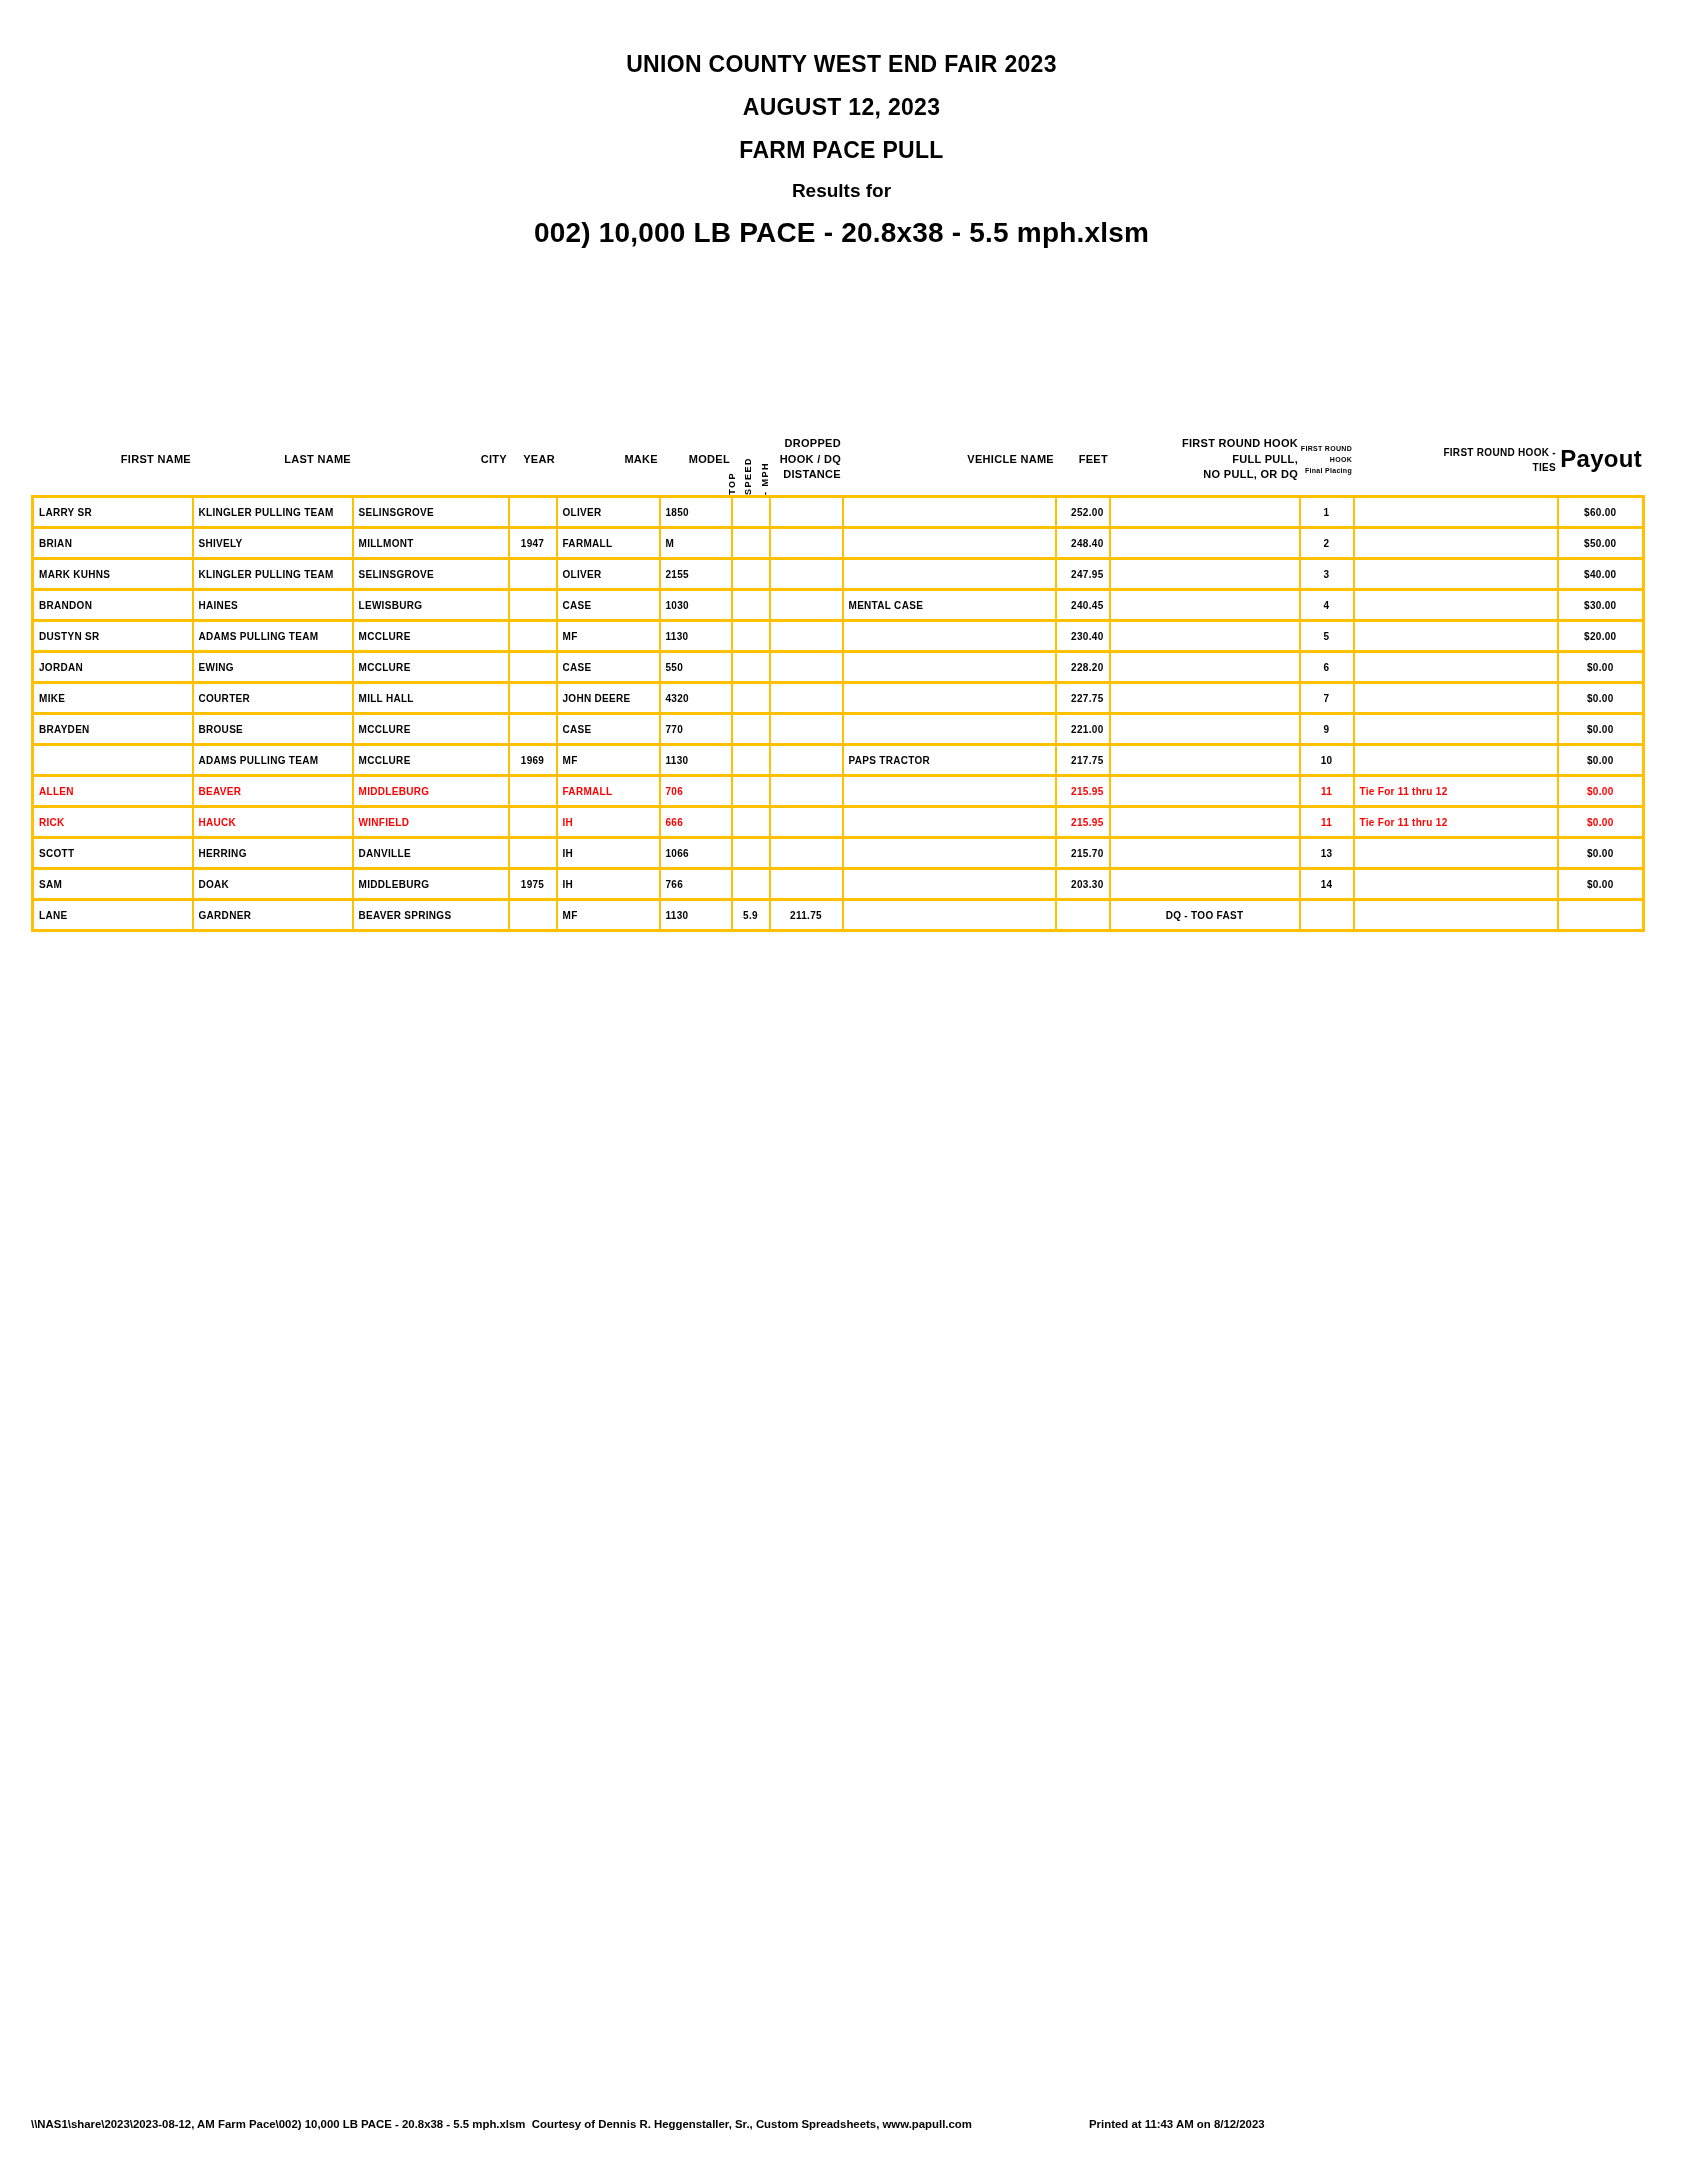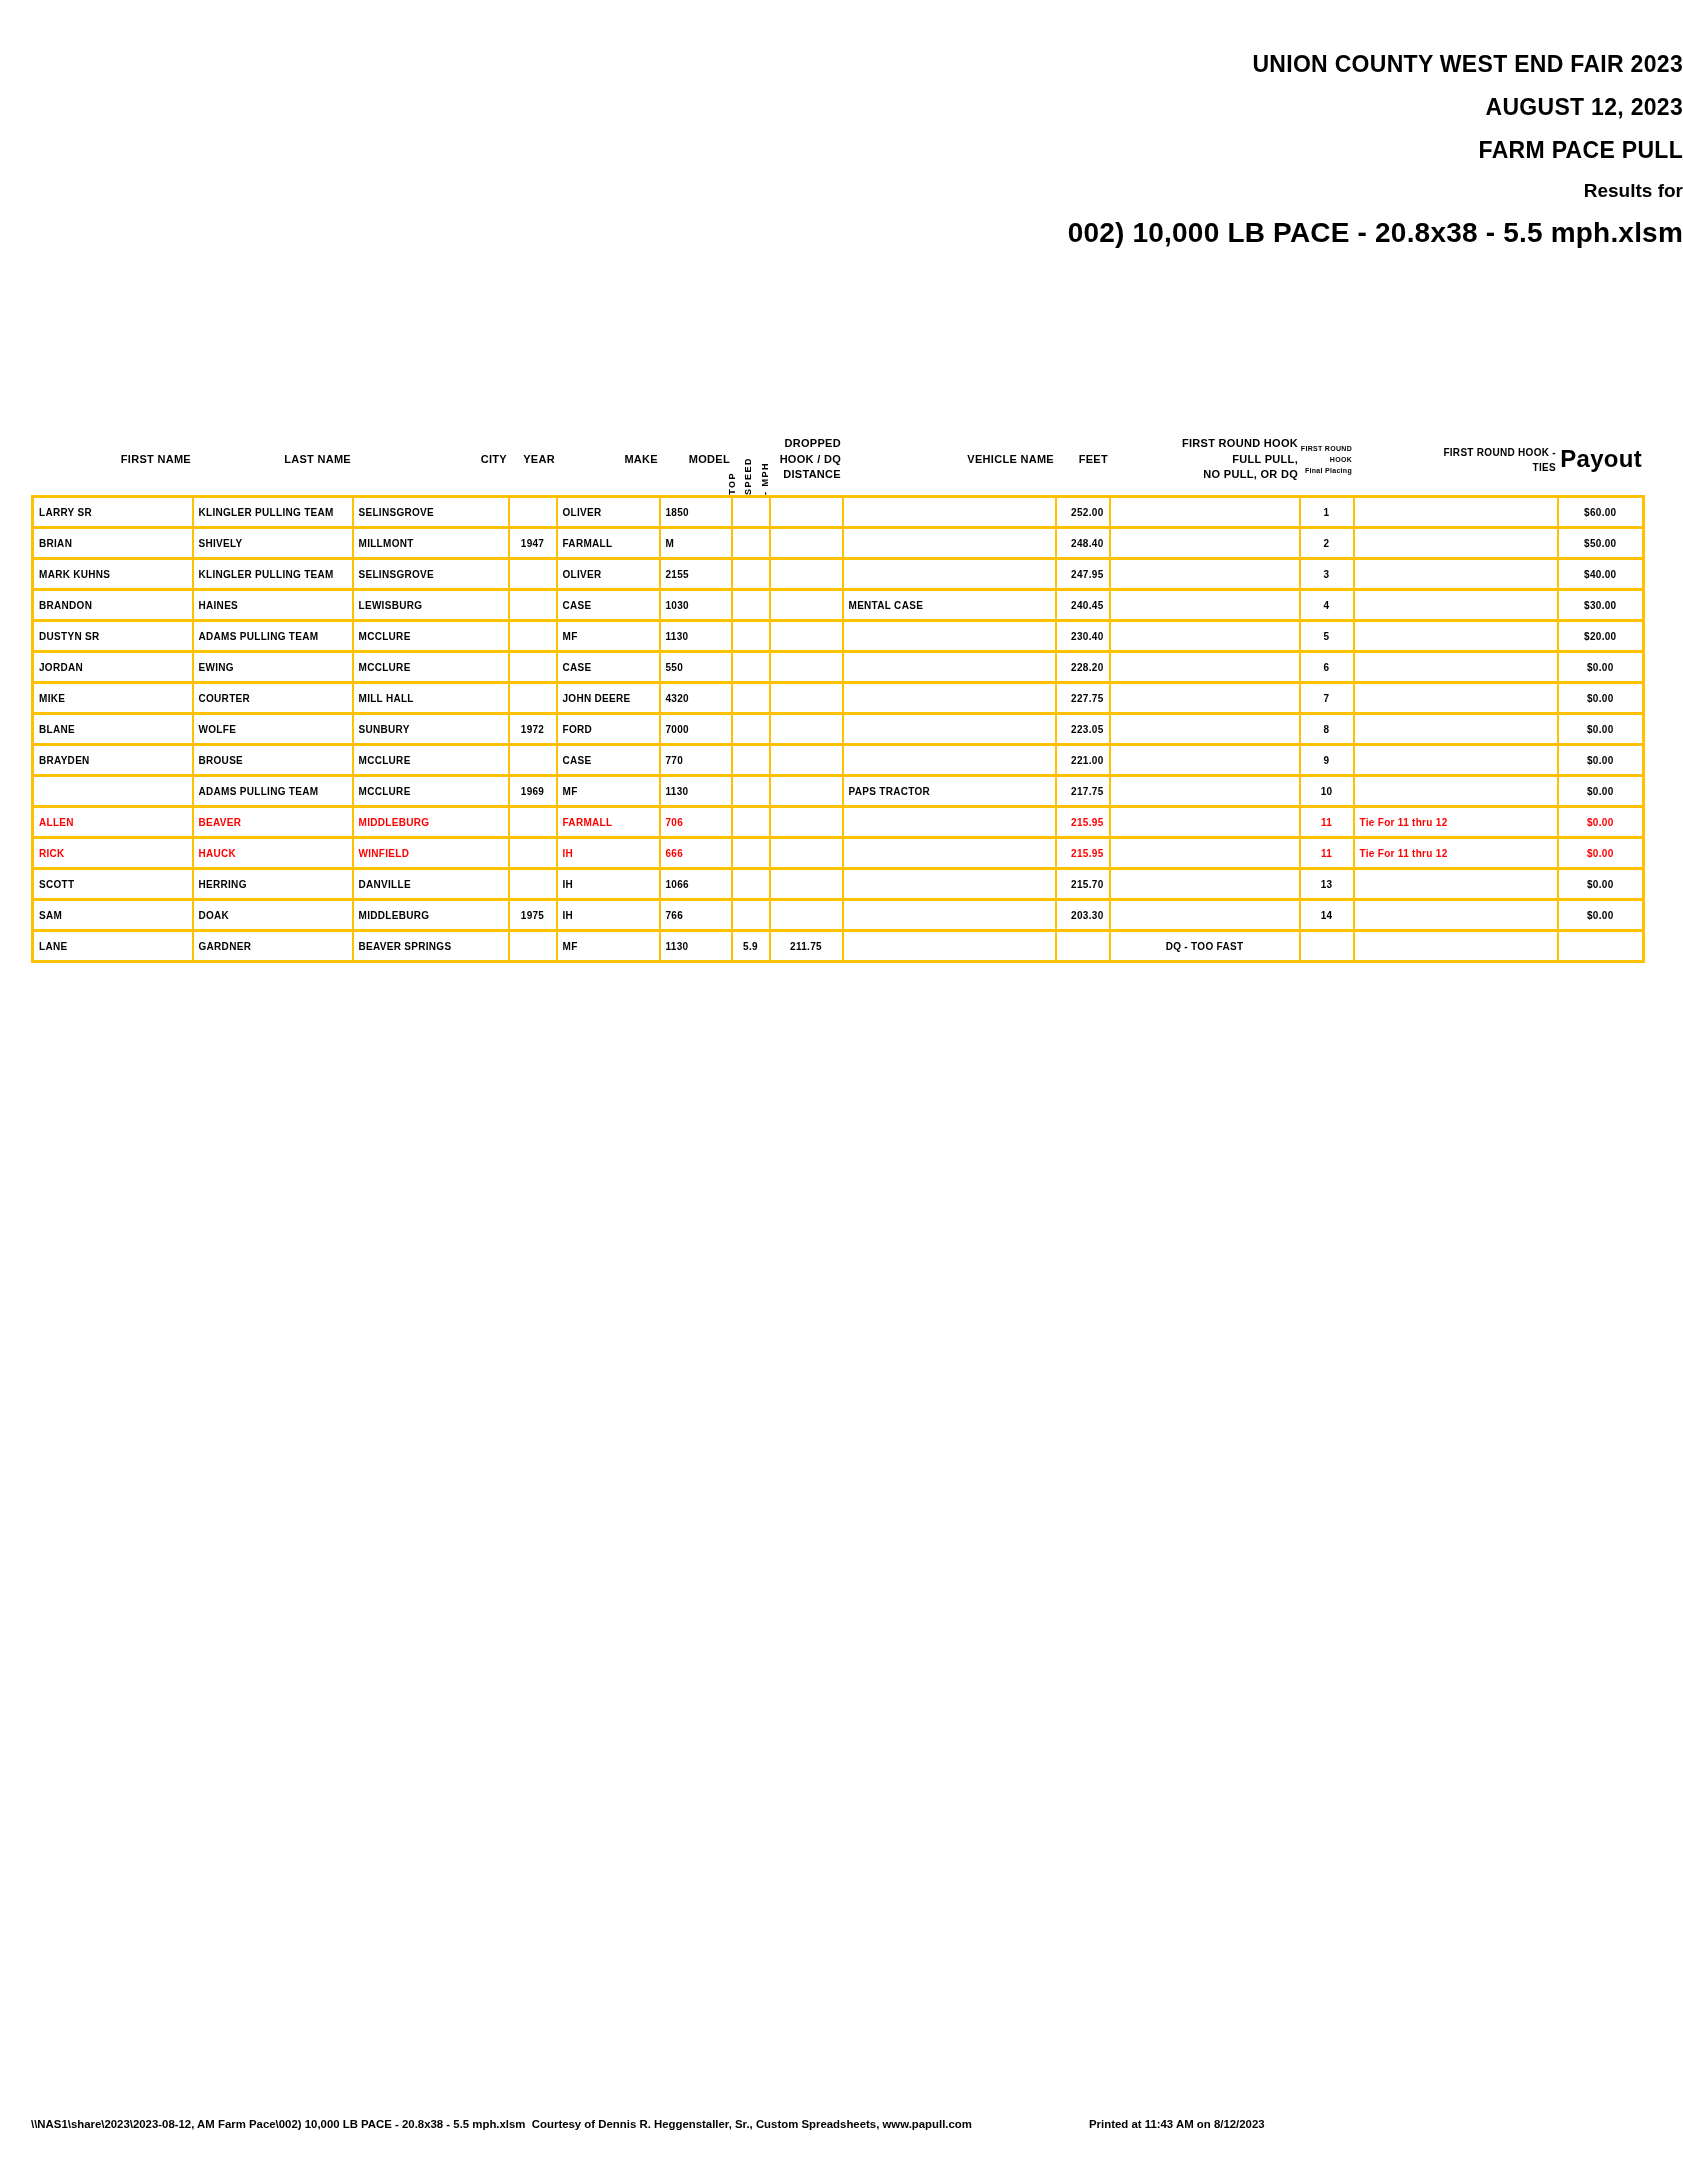--- a/index.html
+++ b/index.html
@@ -8,21 +8,21 @@
   }
   *{box-sizing:border-box;margin:0;padding:0;}
   html,body{background:#ffffff;}
   body{
     width:1683px;height:2178px;position:relative;
     font-family:"Liberation Sans","DejaVu Sans",sans-serif;
     color:#000;
   }
 
   
-  .title-block{position:absolute;top:51px;left:0;width:100%;text-align:right;}
+  .title-block{position:absolute;top:51px;left:0;width:100%;text-align:center;}
   .t-big{font-size:23px;font-weight:bold;letter-spacing:0.3px;margin-bottom:16px;}
   .t-results{font-size:19px;font-weight:bold;margin-bottom:15px;}
   .t-file{font-size:28px;font-weight:bold;letter-spacing:0.2px;}
 
   
   .w0{width:160px;} .w1{width:160px;} .w2{width:156px;} .w3{width:48px;}
   .w4{width:103px;} .w5{width:72px;}  .w6{width:38px;}  .w7{width:73px;}
   .w8{width:213px;} .w9{width:54px;}  .w10{width:190px;}.w11{width:54px;}
   .w12{width:204px;}.w13{width:86px;}
 
@@ -251,36 +251,20 @@
     <td class="ac"></td>
     <td class="ac"></td>
     <td class="al"></td>
     <td class="ar">227.75</td>
     <td class="ac"></td>
     <td class="ac">7</td>
     <td class="al"></td>
     <td class="ac">$0.00</td>
   </tr>
         <tr>
-    <td class="al">BLANE</td>
-    <td class="al">WOLFE</td>
-    <td class="al">SUNBURY</td>
-    <td class="ac">1972</td>
-    <td class="al">FORD</td>
-    <td class="al">7000</td>
-    <td class="ac"></td>
-    <td class="ac"></td>
-    <td class="al"></td>
-    <td class="ar">223.05</td>
-    <td class="ac"></td>
-    <td class="ac">8</td>
-    <td class="al"></td>
-    <td class="ac">$0.00</td>
-  </tr>
-        <tr>
     <td class="al">BRAYDEN</td>
     <td class="al">BROUSE</td>
     <td class="al">MCCLURE</td>
     <td class="ac"></td>
     <td class="al">CASE</td>
     <td class="al">770</td>
     <td class="ac"></td>
     <td class="ac"></td>
     <td class="al"></td>
     <td class="ar">221.00</td>

